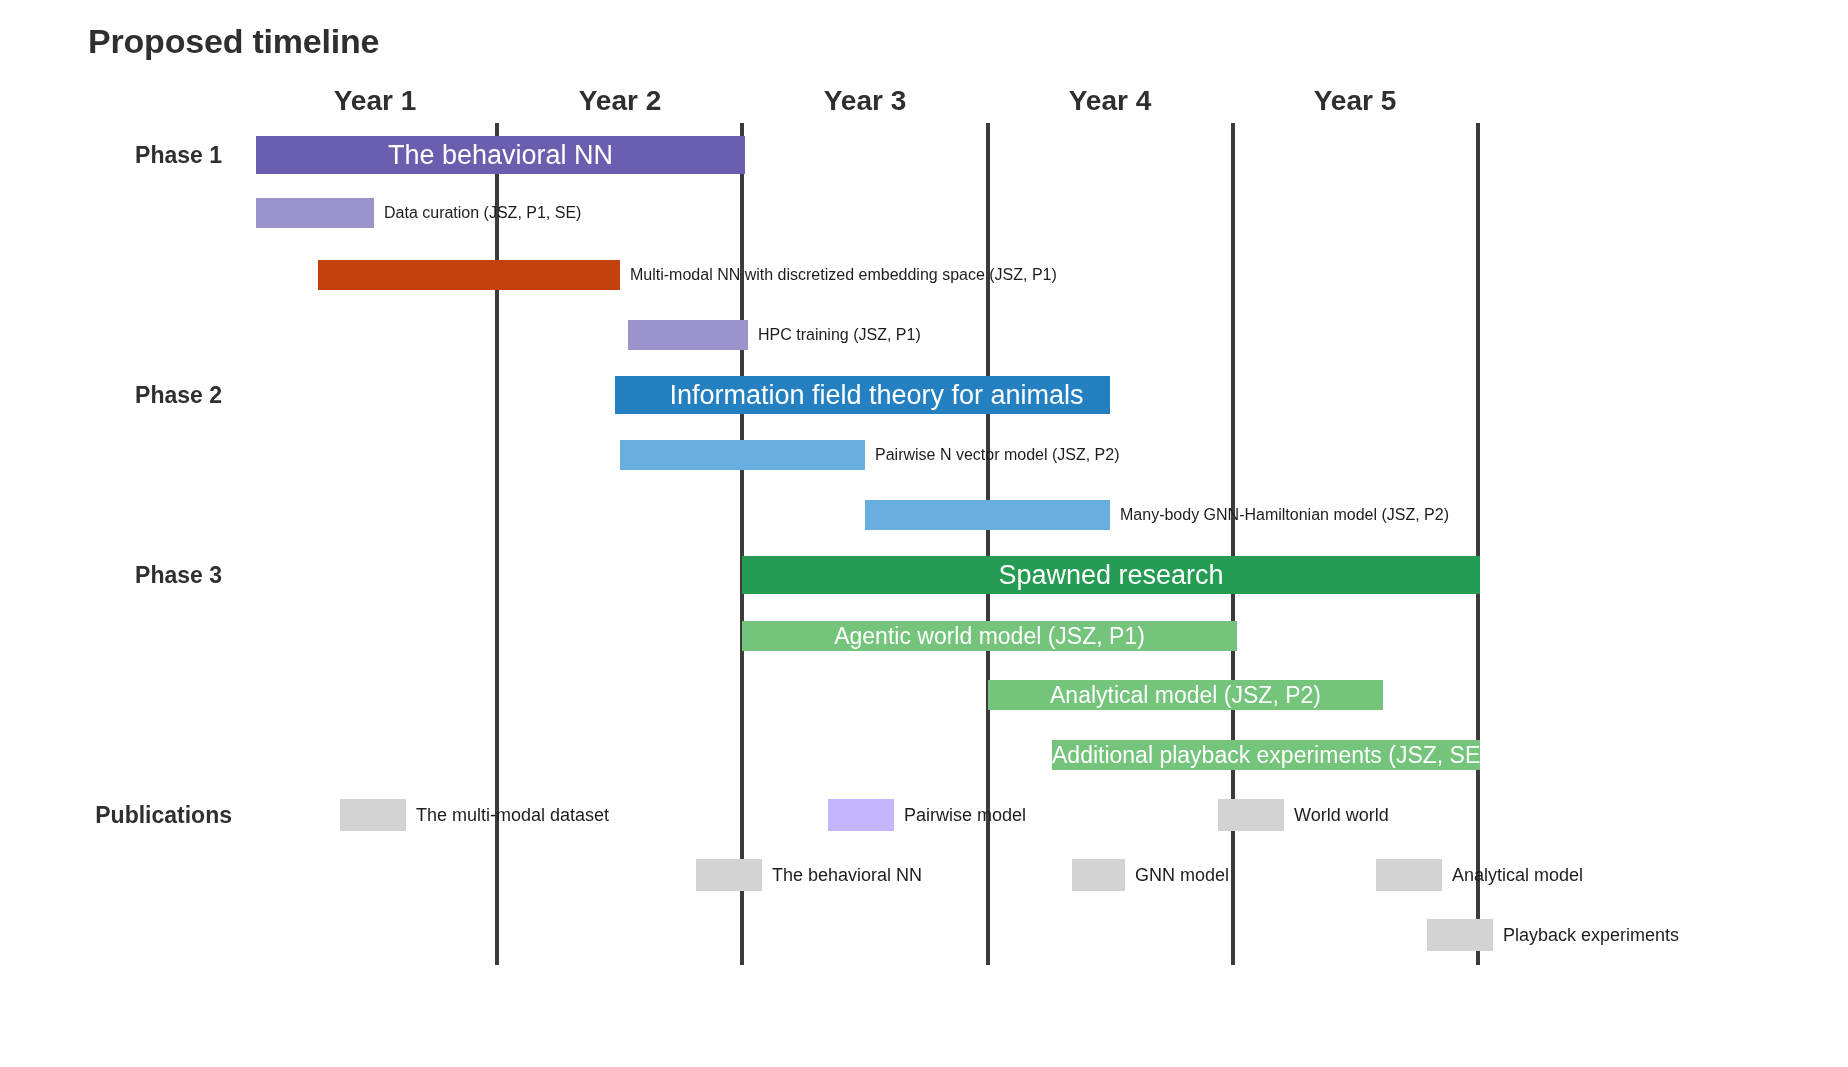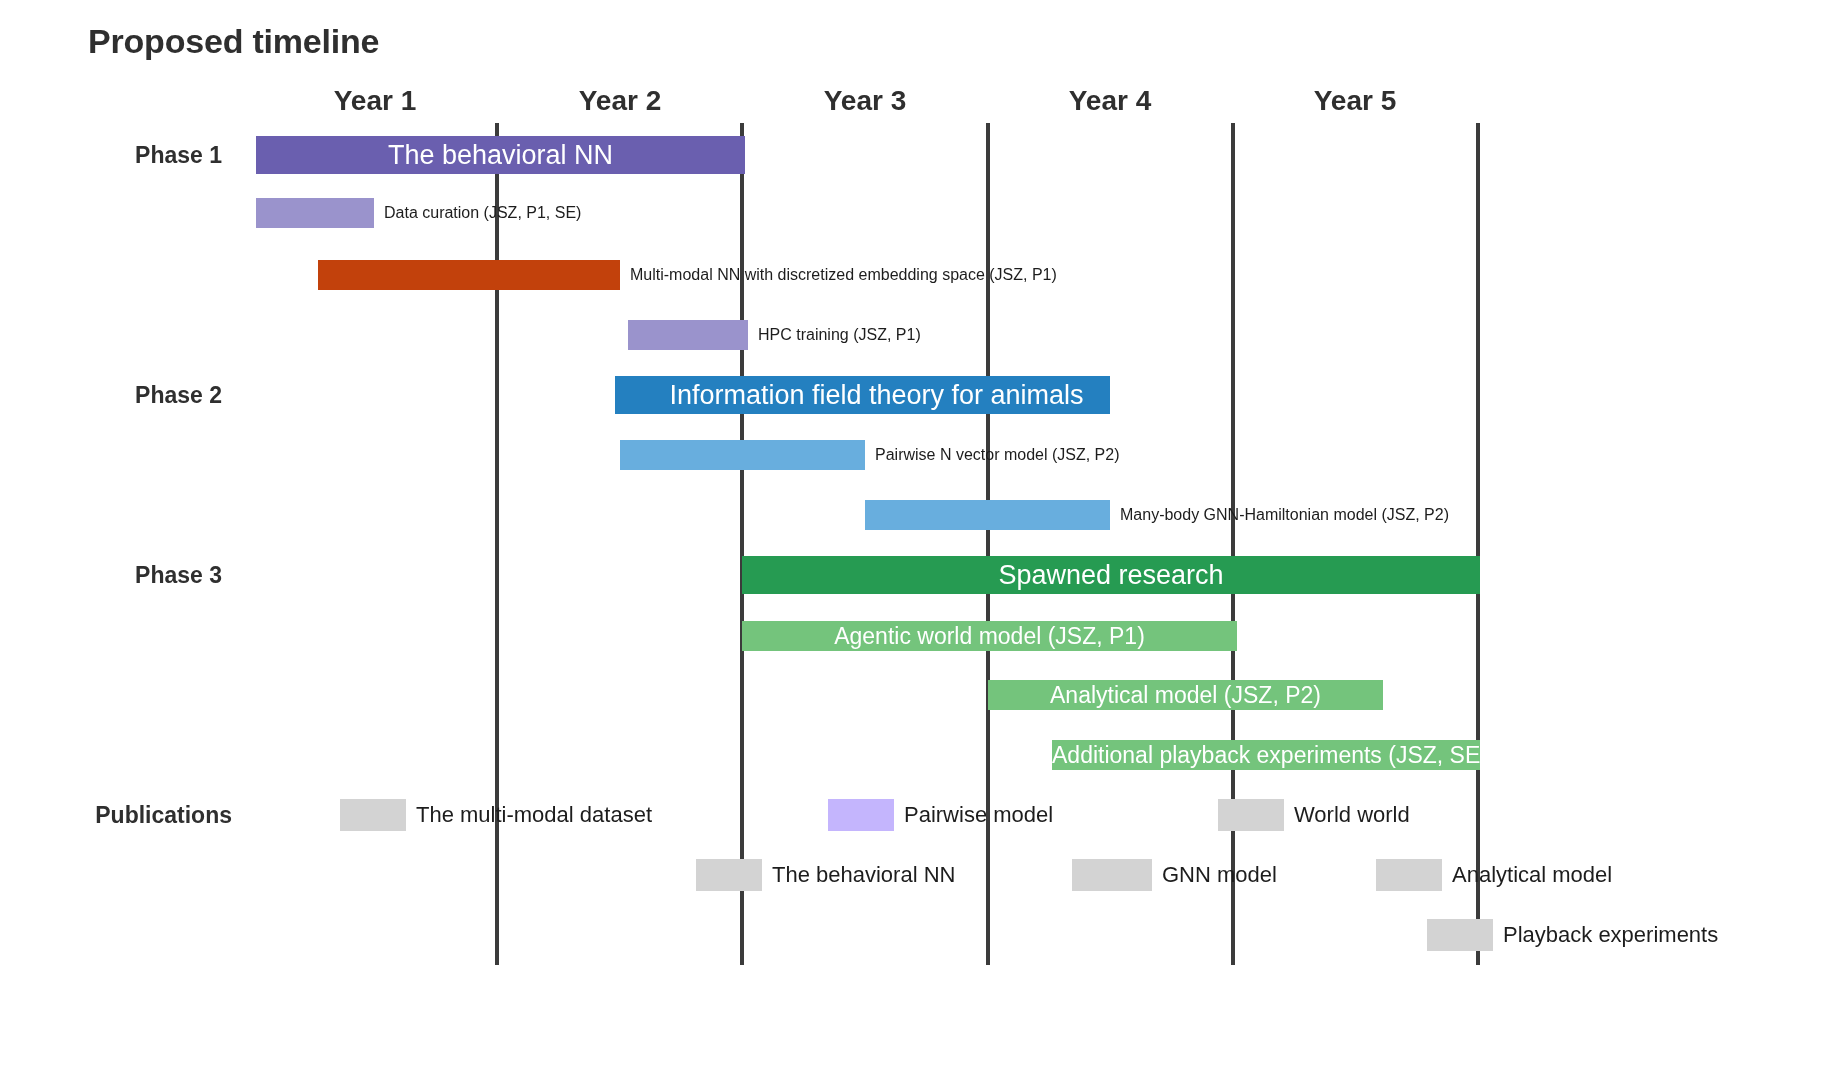--- a/index.html
+++ b/index.html
@@ -91,21 +91,21 @@
     white-space: nowrap;
   }
 
   
   .bar.major   { height: 38px; }
   .bar.major .bar-inner-label { font-size: 27px; }
   .bar.minor   { height: 30px; }
   .bar.minor .bar-inner-label { font-size: 23px; }
   .bar.minor .bar-outer-label { font-size: 16px; }
   .bar.pub     { height: 32px; }
-  .bar.pub .bar-outer-label { font-size: 22px; }
+  .bar.pub .bar-outer-label { font-size: 18px; }
 </style>
 </head>
 <body>
 
 <div id="canvas">
 
   <div id="chart-title">Proposed timeline</div>
 
   <div id="year-labels">
       <div class="year-label" style="left: 375px;">Year 1</div>
@@ -164,21 +164,21 @@
       </div>
       <div class="bar pub" style="left: 828px; width: 66px; top: 815px; background: #c4b5fd;">
         <span class="bar-outer-label">Pairwise model</span>
       </div>
       <div class="bar pub" style="left: 1218px; width: 66px; top: 815px; background: rgb(211, 211, 211);">
         <span class="bar-outer-label">World world</span>
       </div>
       <div class="bar pub" style="left: 696px; width: 66px; top: 875px; background: rgb(211, 211, 211);">
         <span class="bar-outer-label">The behavioral NN</span>
       </div>
-      <div class="bar pub" style="left: 1072px; width: 80px; top: 875px; background: rgb(211, 211, 211);">
+      <div class="bar pub" style="left: 1072px; width: 53px; top: 875px; background: rgb(211, 211, 211);">
         <span class="bar-outer-label">GNN model</span>
       </div>
       <div class="bar pub" style="left: 1376px; width: 66px; top: 875px; background: rgb(211, 211, 211);">
         <span class="bar-outer-label">Analytical model</span>
       </div>
       <div class="bar pub" style="left: 1427px; width: 66px; top: 935px; background: rgb(211, 211, 211);">
         <span class="bar-outer-label">Playback experiments</span>
       </div>
     </div>
 

